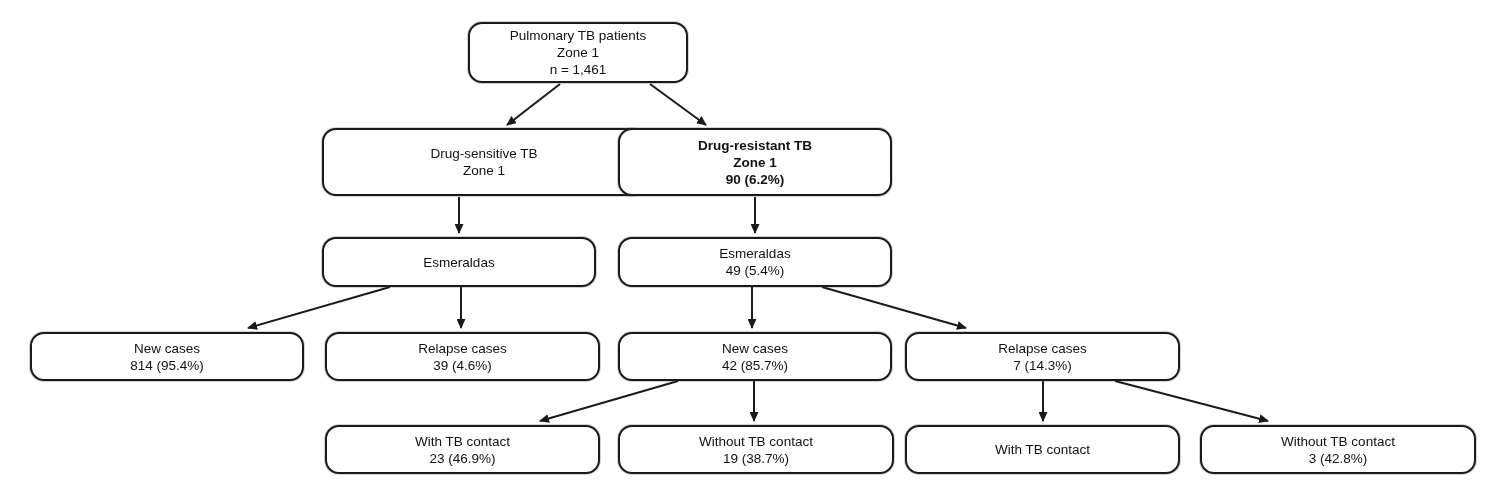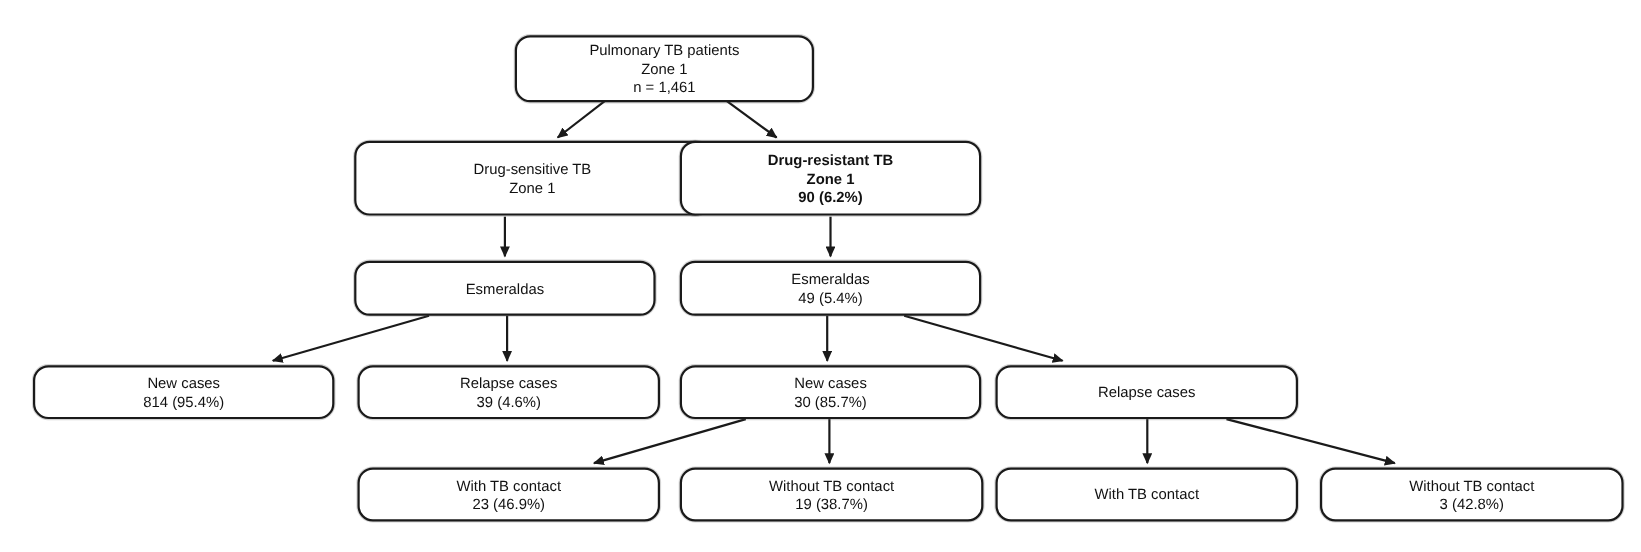--- a/index.html
+++ b/index.html
@@ -65,21 +65,21 @@
     <line x1="752" y1="287" x2="752" y2="328" stroke="#1a1a1a" stroke-width="2" marker-end="url(#arrowhead)"></line>
     <line x1="822" y1="287" x2="966" y2="328" stroke="#1a1a1a" stroke-width="2" marker-end="url(#arrowhead)"></line>
 
     <line x1="678" y1="381" x2="540" y2="421" stroke="#1a1a1a" stroke-width="2" marker-end="url(#arrowhead)"></line>
     <line x1="754" y1="381" x2="754" y2="421" stroke="#1a1a1a" stroke-width="2" marker-end="url(#arrowhead)"></line>
 
     <line x1="1043" y1="381" x2="1043" y2="421" stroke="#1a1a1a" stroke-width="2" marker-end="url(#arrowhead)"></line>
     <line x1="1115" y1="381" x2="1268" y2="421" stroke="#1a1a1a" stroke-width="2" marker-end="url(#arrowhead)"></line>
   </svg>
 
-  <div class="node" style="left:468px; top:32px;  width:272px; height:61px;">
+  <div class="node" style="left:468px; top:22px;  width:220px; height:61px;">
     <div class="line">Pulmonary TB patients</div>
     <div class="line">Zone 1</div>
     <div class="line">n = 1,461</div>
   </div>
 
   <div class="node" style="left:322px; top:128px; width:324px; height:68px;">
     <div class="line">Drug-sensitive TB</div>
     <div class="line">Zone 1</div>
   </div>
 
@@ -103,25 +103,26 @@
     <div class="line">814 (95.4%)</div>
   </div>
 
   <div class="node" style="left:325px; top:332px; width:275px; height:49px;">
     <div class="line">Relapse cases</div>
     <div class="line">39 (4.6%)</div>
   </div>
 
   <div class="node" style="left:618px; top:332px; width:274px; height:49px;">
     <div class="line">New cases</div>
-    <div class="line">30 (85.7%)</div>
+    <div class="line">42 (85.7%)</div>
   </div>
 
   <div class="node" style="left:905px; top:332px; width:275px; height:49px;">
     <div class="line">Relapse cases</div>
+    <div class="line">7 (14.3%)</div>
   </div>
 
   <div class="node" style="left:325px; top:425px; width:275px; height:49px;">
     <div class="line">With TB contact</div>
     <div class="line">23 (46.9%)</div>
   </div>
 
   <div class="node" style="left:618px; top:425px; width:276px; height:49px;">
     <div class="line">Without TB contact</div>
     <div class="line">19 (38.7%)</div>

